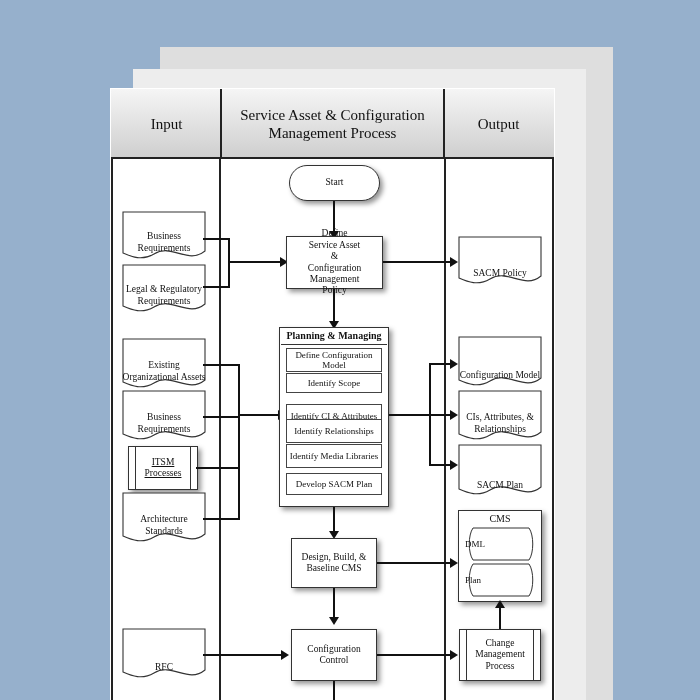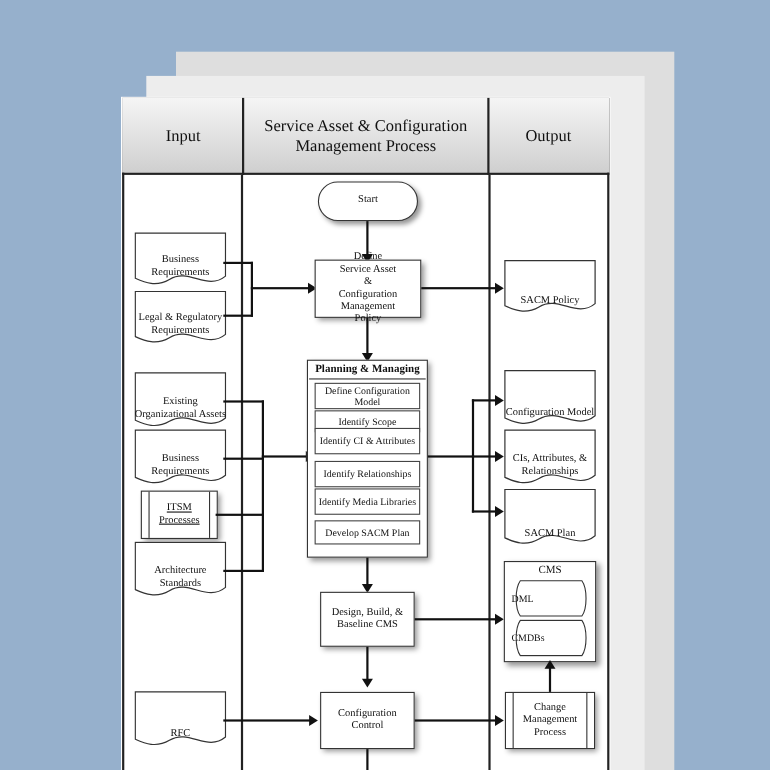--- a/index.html
+++ b/index.html
@@ -183,21 +183,21 @@
 
   <div class="group" style="left:279px;top:327px;width:110px;height:180px;">
     <div class="group-title">Planning &amp; Managing</div>
     <div class="group-title-rule"></div>
     <div class="subbox" style="top:20px;height:24px;">
       <span>Define Configuration Model</span>
     </div>
     <div class="subbox" style="top:45px;height:20px;">
       <span>Identify Scope</span>
     </div>
-    <div class="subbox" style="top:61px;height:24px;">
+    <div class="subbox" style="top:76px;height:24px;">
       <span>Identify CI &amp; Attributes</span>
     </div>
     <div class="subbox" style="top:91px;height:24px;">
       <span>Identify Relationships</span>
     </div>
     <div class="subbox" style="top:116px;height:24px;">
       <span>Identify Media Libraries</span>
     </div>
     <div class="subbox" style="top:145px;height:22px;text-align:center;">
       <span>Develop SACM Plan</span>
@@ -251,21 +251,21 @@
     <div class="tape" style="left:6px;top:16px;width:72px;height:34px;">
       <svg viewBox="0 0 72 34" preserveAspectRatio="none">
           <path d="M8,1 C3,8 3,26 8,33 H64 C69,26 69,8 64,1 Z" fill="#fff" stroke="#333" stroke-width="1"></path>
         </svg>
       <div class="lbl">DML</div>
     </div>
     <div class="tape" style="left:6px;top:52px;width:72px;height:34px;">
       <svg viewBox="0 0 72 34" preserveAspectRatio="none">
           <path d="M8,1 C3,8 3,26 8,33 H64 C69,26 69,8 64,1 Z" fill="#fff" stroke="#333" stroke-width="1"></path>
         </svg>
-      <div class="lbl">CMDBs</div>
+      <div class="lbl">Plan</div>
     </div>
   </div>
 
   <div class="node docshape" style="left:122px;top:628px;width:84px;height:54px;">
     <svg viewBox="0 0 84 54" preserveAspectRatio="none">
         <path d="M1,1 H83 V42 C66,56 50,34 32,45 C20,52 10,48 1,44 Z" fill="#fff" stroke="#333" stroke-width="1.1"></path>
       </svg>
     <div class="lbl">RFC</div>
   </div>
   <div class="ln lh" style="left:203px;top:654px;width:83px;"></div>

